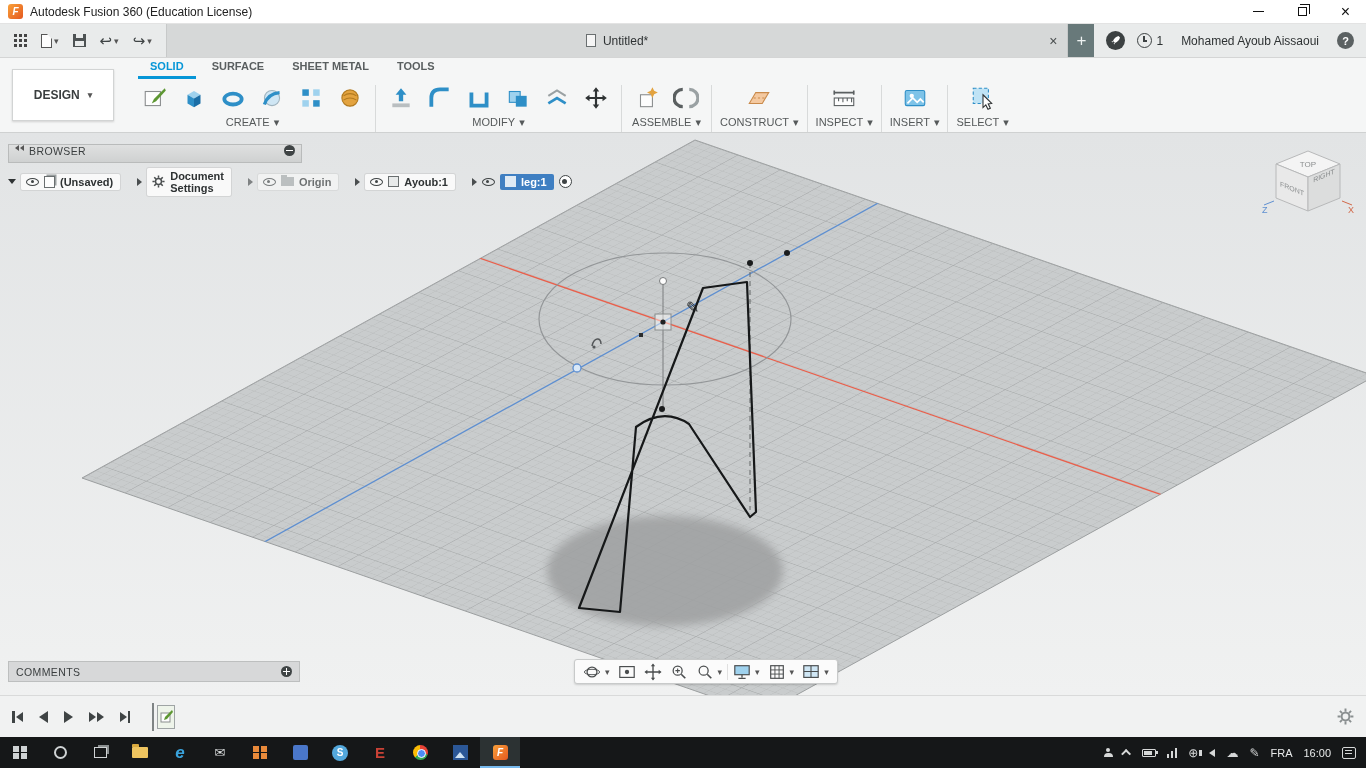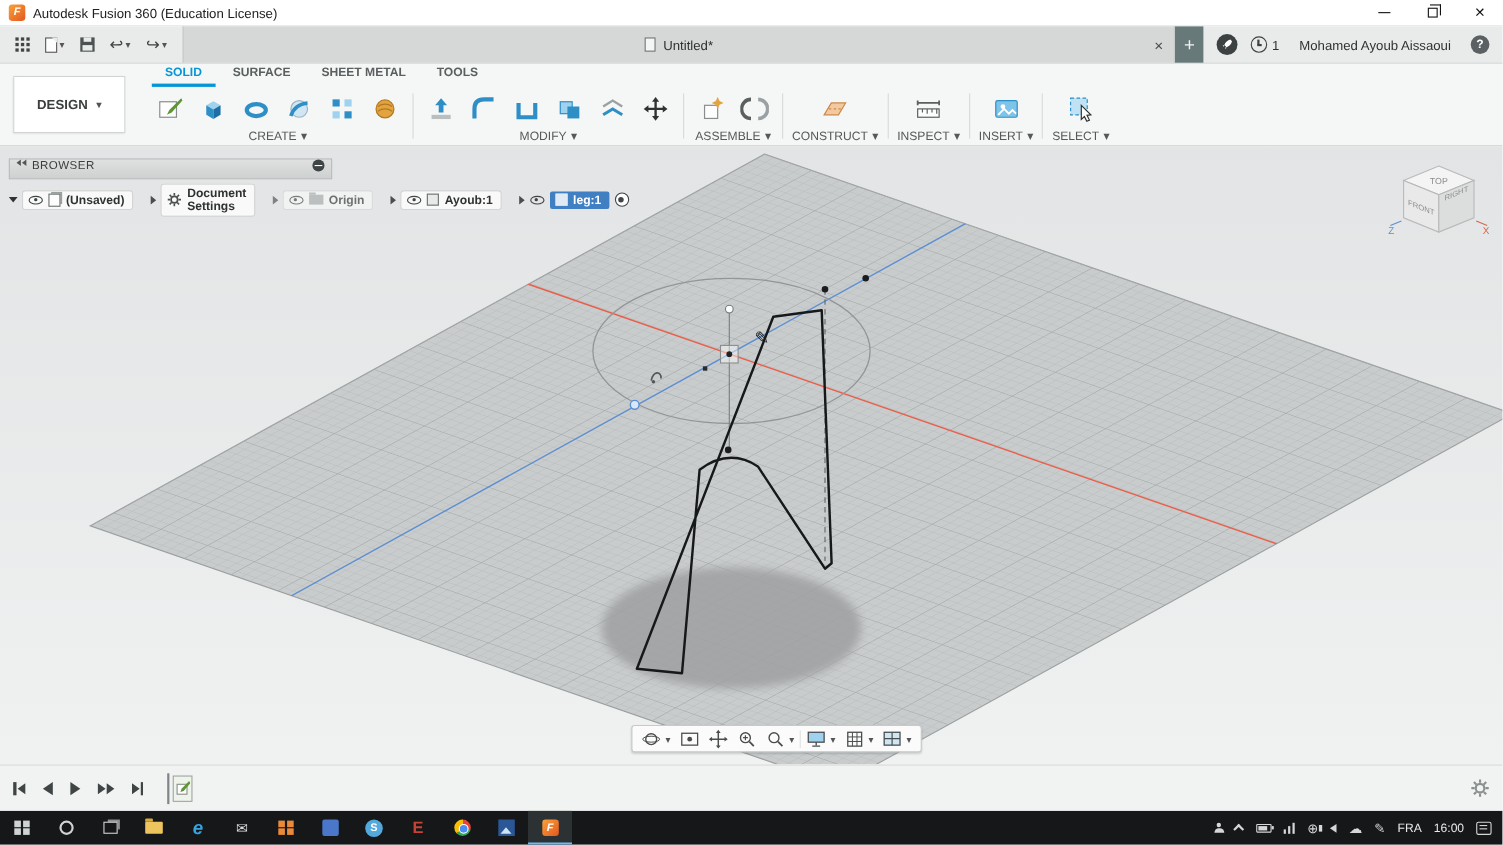--- a/index.html
+++ b/index.html
@@ -49,21 +49,21 @@
   .ribbon { height:75px; background:#f5f6f6; border-bottom:1px solid #cfd1d1; display:flex;}
   .wsbox { margin:11px 10px 11px 12px; width:102px; background:#fff; border:1px solid #d2d4d4; box-shadow:0 1px 2px rgba(0,0,0,.15); display:flex; align-items:center; justify-content:center; gap:6px; font-size:12px; font-weight:bold; color:#3a3e3f;}
   .ribbon-main { flex:1; display:flex; flex-direction:column; overflow:hidden;}
   .rtabs { display:flex; height:21px; align-items:flex-end; gap:4px; padding-left:14px;}
   .rtab { font-size:11px; font-weight:bold; color:#5a5f60; padding:3px 12px 4px; border-bottom:3px solid transparent;}
   .rtab.active { color:#0696d7; border-bottom-color:#0696d7;}
   .rgroups { flex:1; display:flex; align-items:stretch; padding-left:6px;}
   .rgroup { display:flex; flex-direction:column; align-items:center; padding:2px 8px 0;}
   .ricons { display:flex; align-items:center; gap:5px; flex:1;}
   .rtool { width:34px; height:34px; display:flex; align-items:center; justify-content:center; border-radius:2px;}
-  .rlabel { font-size:11px; color:#55595a; padding:1px 0 2px; display:flex; gap:4px; align-items:flex-end;}
+  .rlabel { font-size:11px; color:#55595a; padding:1px 0 15px; display:flex; gap:4px; align-items:flex-start;}
   .rdiv { width:1px; background:#d8dada; margin:6px 0;}
 
   
   .canvas { position:relative; height:562px; overflow:hidden; background:#e8e9ea;}
   .vpsvg { position:absolute; left:0; top:0;}
 
   .viewcube { position:absolute; right:10px; top:12px; width:96px; height:80px;}
   .vc-axis-z { font-size:9px; fill:#5e8fd0;}
   .vc-axis-x { font-size:9px; fill:#d2694a;}
 
@@ -561,20 +561,24 @@
           <span class="bpill sel">
             <span class="cubeicon w"></span>
             <span>leg:1</span>
           </span>
           <span class="radioicon"></span>
         </div>
 
       </div>
     </div>
 
+    <div class="commentsbar">
+      <span class="btitle">COMMENTS</span>
+      <span class="cplus"></span>
+    </div>
 
     <div class="navbar">
       <span class="navbtn">
         <svg width="18" height="18" viewBox="0 0 20 20">
             <circle cx="10" cy="10" r="5.5" fill="none" stroke="#4a4d4e" stroke-width="1.4"></circle>
             <ellipse cx="10" cy="10" rx="8.5" ry="3" fill="none" stroke="#4a4d4e" stroke-width="1"></ellipse>
           </svg>
         <span class="mini-caret">▾</span>
       </span>
       <span class="navbtn">

